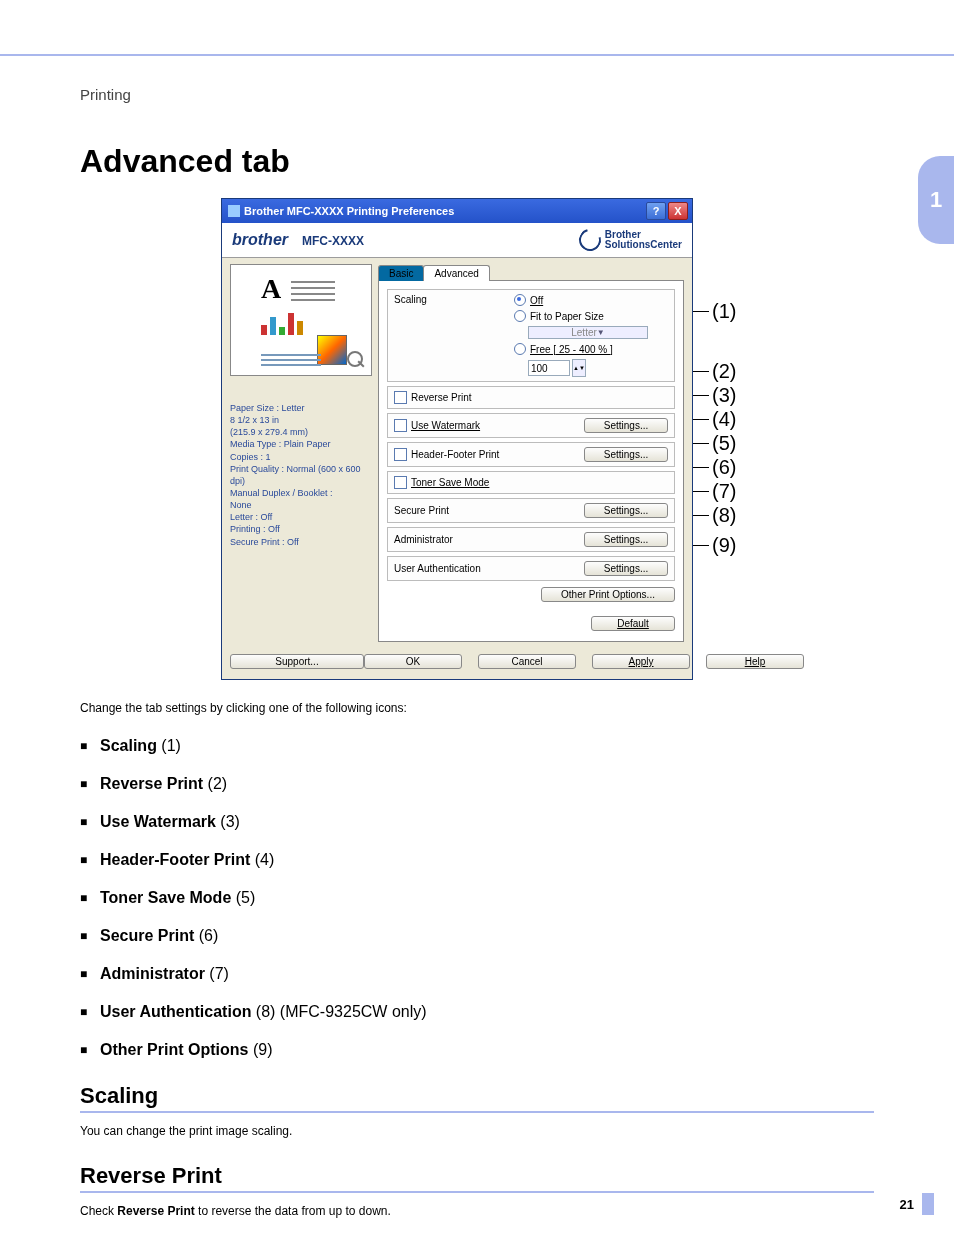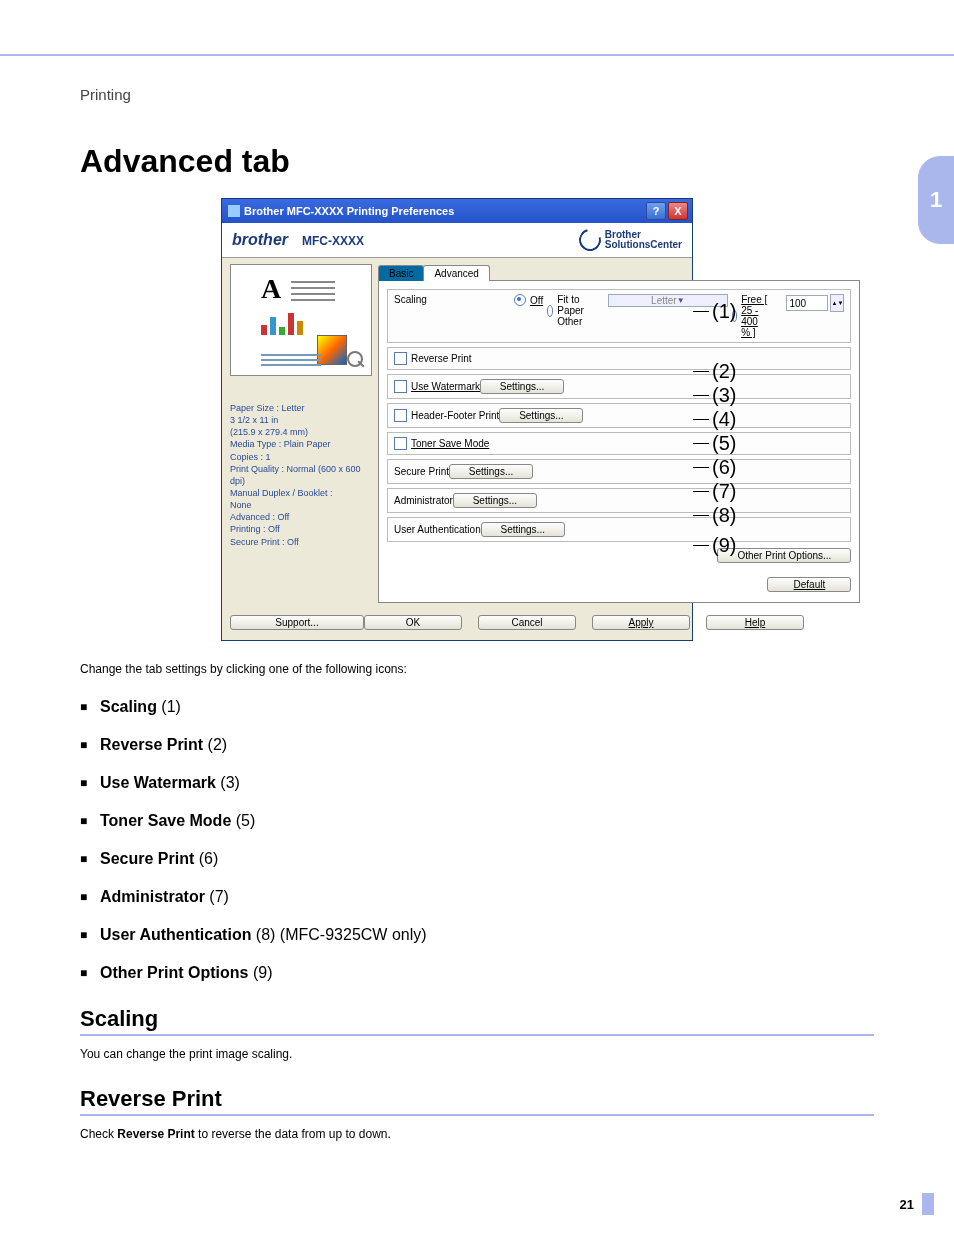--- a/index.html
+++ b/index.html
@@ -152,21 +152,21 @@
   .group {
     border:1px solid #bcbcbc;
     padding:4px 6px;
     margin-bottom:4px;
     display:flex;
     align-items:flex-start;
     background:#fdfdfd;
   }
   .group.compact { align-items:center; }
   .group .glabel { width:80px; font-size:10px; }
-  .group .gright { flex:1; font-size:10px; display:flex; flex-direction:row; gap:4px; align-items:flex-end; }
+  .group .gright { flex:1; font-size:10px; display:flex; flex-direction:column; gap:4px; align-items:flex-end; }
   .row-left { display:flex; align-items:center; gap:4px; }
   .chk { width:11px; height:11px; border:1px solid #5a7ab0; background:#fff; display:inline-block;}
   .radio { width:10px; height:10px; border:1px solid #5a7ab0; border-radius:50%; display:inline-block; background:#fff; position:relative;}
   .radio.sel::after{content:"";position:absolute;left:2px;top:2px;width:4px;height:4px;border-radius:50%;background:#3a6ae0;}
   .xpbtn {
     border:1px solid #888;
     background:linear-gradient(#fdfdfd,#e5e3d7);
     border-radius:3px;
     padding:1px 10px;
     font-size:10px;
@@ -296,28 +296,28 @@
                     <div></div>
                     <div></div>
                   </div>
                 <div class="mag">
                     <div class="circ"></div>
                     <div class="hand"></div>
                   </div>
               </div>
               <div class="summary">
                 <div class="line1">Paper Size : Letter</div>
-                <div>3 1/2 x 11 in</div>
+                <div>8 1/2 x 13 in</div>
                 <div>(215.9 x 279.4 mm)</div>
                 <div>Media Type : Plain Paper</div>
                 <div>Copies : 1</div>
                 <div>Print Quality : Normal (600 x 600 dpi)</div>
                 <div>Manual Duplex / Booklet :</div>
                 <div>None</div>
-                <div>Advanced : Off</div>
+                <div>Letter : Off</div>
                 <div>Printing : Off</div>
                 <div>Secure Print : Off</div>
               </div>
             </div>
 
             <div class="rightcol">
               <div class="tabs">
                 <div class="tab">Basic</div>
                 <div class="tab active">Advanced</div>
               </div>
@@ -325,21 +325,21 @@
 
                 <div class="group">
                   <div class="glabel">Scaling</div>
                   <div class="gright" style="align-items:flex-start; padding-left:40px;">
                     <label class="row-left">
                         <span class="radio sel"></span>
                         <span class="und">Off</span>
                       </label>
                     <label class="row-left">
                         <span class="radio"></span>
-                        <span>Fit to Paper Other</span>
+                        <span>Fit to Paper Size</span>
                       </label>
                     <div style="padding-left:14px;">
                         <div class="combo">
                           <span>Letter</span>
                           <span class="dd">▼</span>
                         </div>
                       </div>
                     <label class="row-left">
                         <span class="radio"></span>
                         <span class="und">Free [ 25 - 400 % ]</span>
@@ -467,20 +467,21 @@
         </div>
       </div>
     </div>
 
     <div class="body-text">Change the tab settings by clicking one of the following icons:</div>
 
     <ul class="square">
       <li><span class="b">Scaling</span><span> (1)</span></li>
       <li><span class="b">Reverse Print</span><span> (2)</span></li>
       <li><span class="b">Use Watermark</span><span> (3)</span></li>
+      <li><span class="b">Header-Footer Print</span><span> (4)</span></li>
       <li><span class="b">Toner Save Mode</span><span> (5)</span></li>
       <li><span class="b">Secure Print</span><span> (6)</span></li>
       <li><span class="b">Administrator</span><span> (7)</span></li>
       <li><span class="b">User Authentication</span><span> (8) (MFC-9325CW only)</span></li>
       <li><span class="b">Other Print Options</span><span> (9)</span></li>
     </ul>
 
     <h2 class="subhead">Scaling</h2>
     <div class="body-text">You can change the print image scaling.</div>
 

